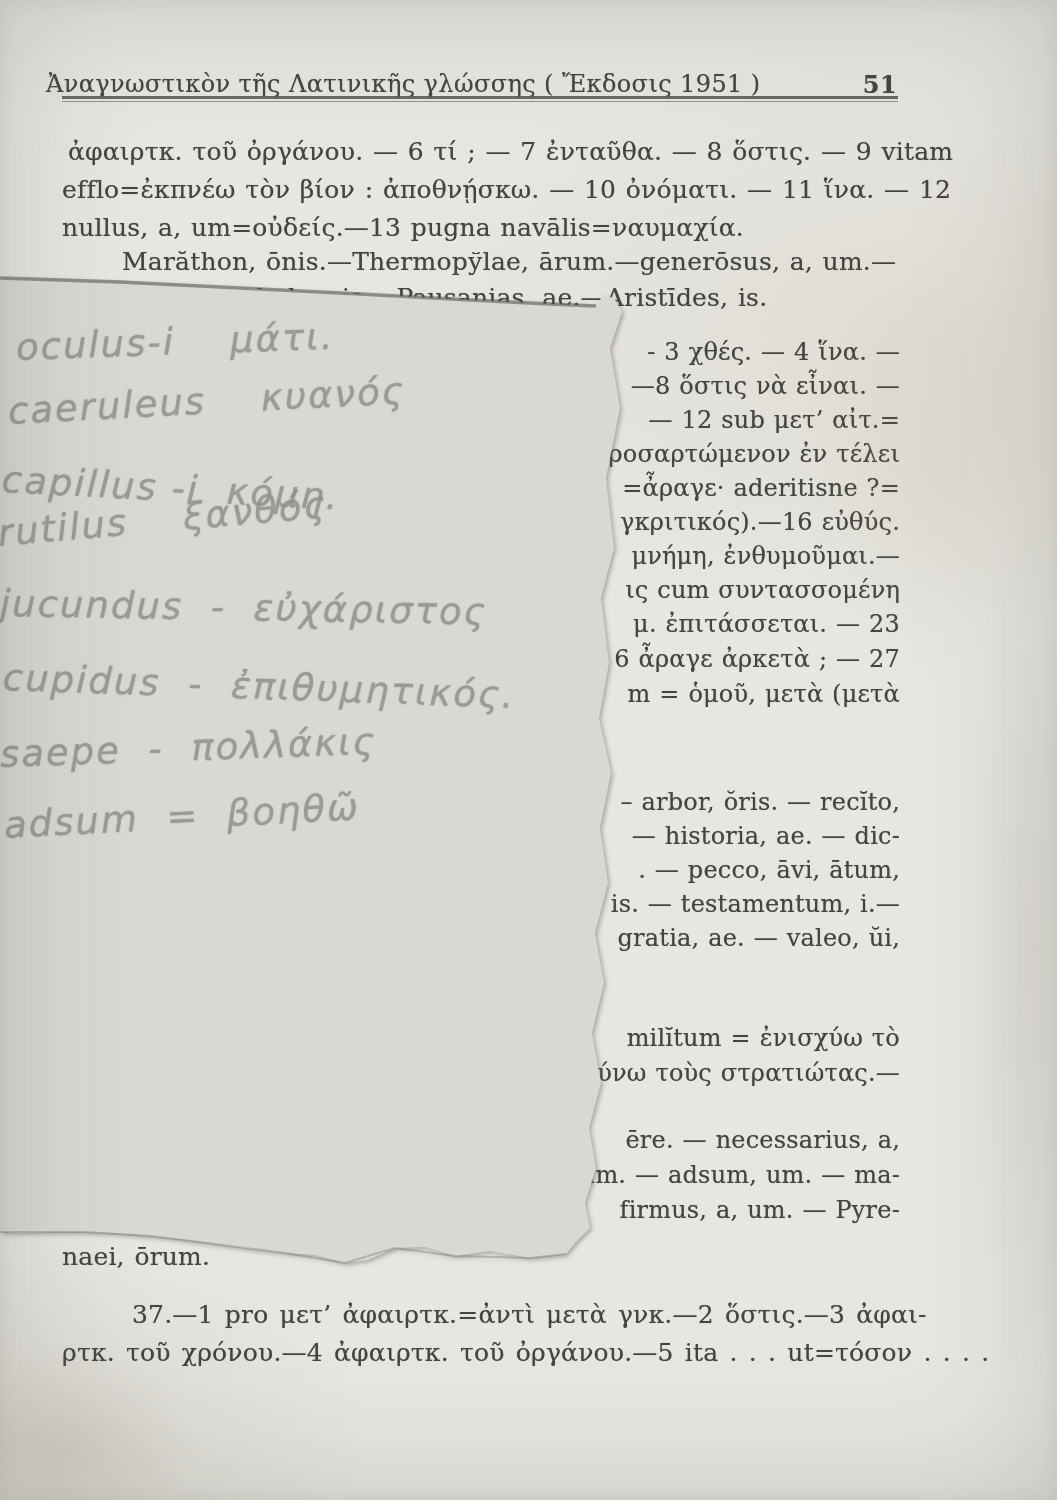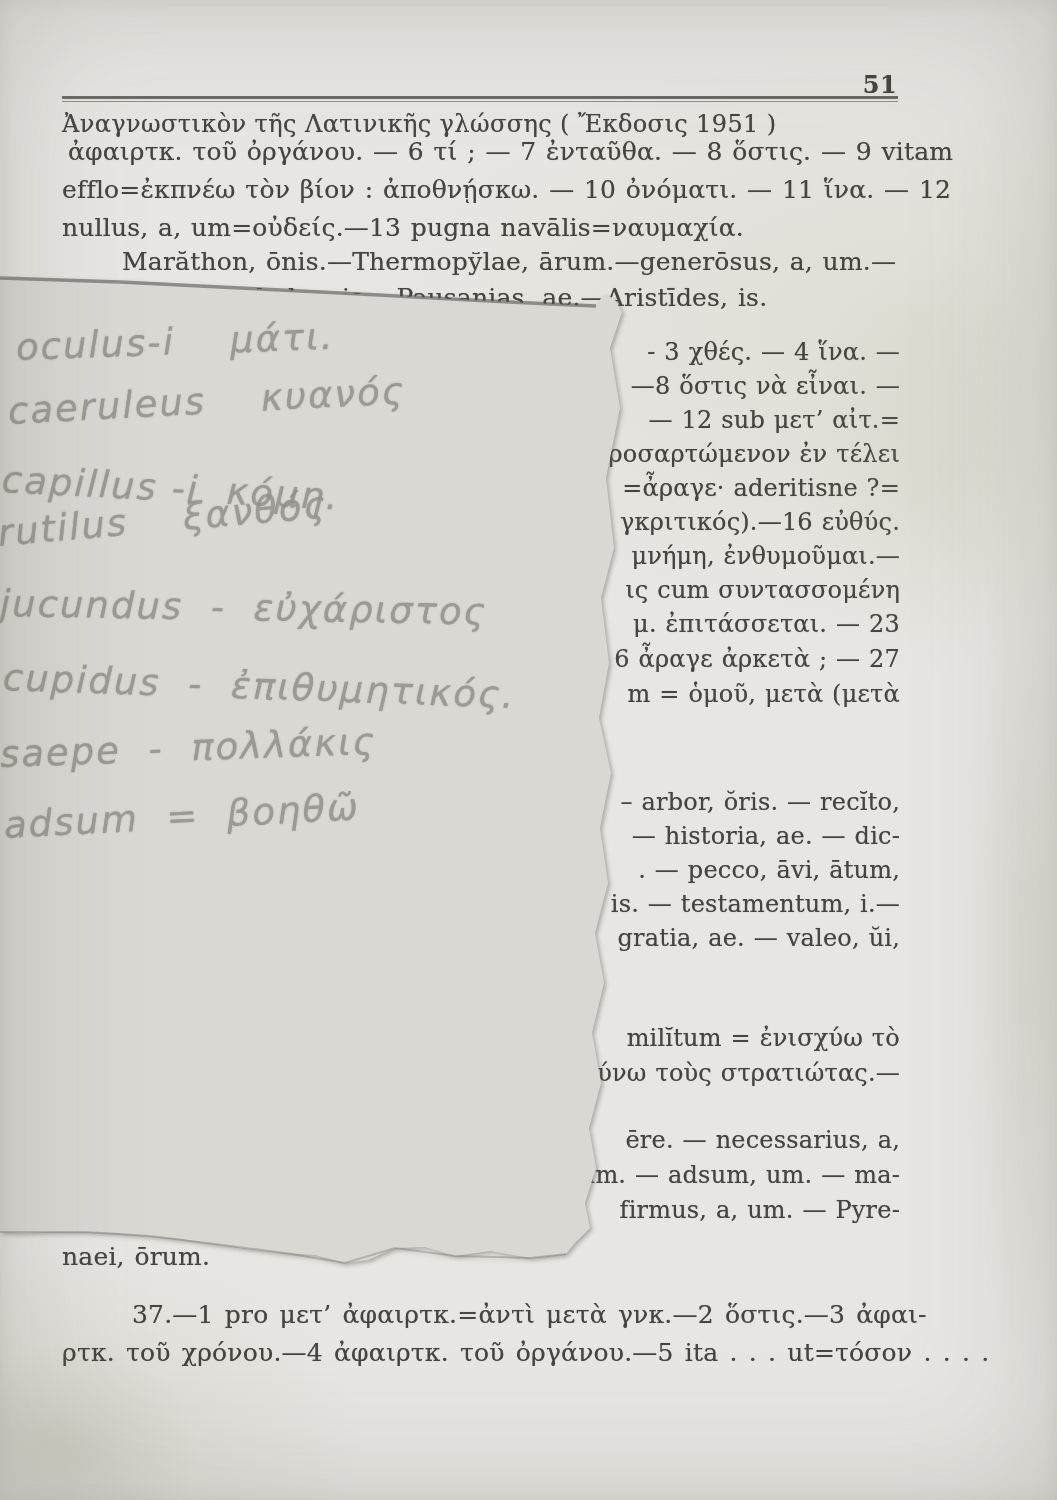--- a/index.html
+++ b/index.html
@@ -37,21 +37,21 @@
 </style>
 </head>
 <body>
 
 <div id="page">
 
   <div class="stain" style="left:790px;top:260px;width:300px;height:420px;background:radial-gradient(ellipse at center, rgba(172,160,132,0.13), rgba(0,0,0,0) 70%);"></div>
   <div class="stain" style="left:960px;top:500px;width:140px;height:900px;background:radial-gradient(ellipse at center, rgba(150,142,120,0.12), rgba(0,0,0,0) 70%);"></div>
   <div class="stain" style="left:-60px;top:1340px;width:260px;height:220px;background:radial-gradient(ellipse at center, rgba(150,144,126,0.14), rgba(0,0,0,0) 70%);"></div>
 
-  <div class="print hdr" style="left:62px;top:70px;margin-top:40px;">Ἀναγνωστικὸν τῆς Λατινικῆς γλώσσης ( Ἔκδοσις 1951 )</div>
+  <div class="print hdr" style="left:46px;top:70px;">Ἀναγνωστικὸν τῆς Λατινικῆς γλώσσης ( Ἔκδοσις 1951 )</div>
   <div class="print hdr" style="right:160px;top:70px;font-weight:bold;text-align:right;">51</div>
   <div class="rule rule-a"></div>
   <div class="rule rule-b"></div>
 
   <div class="print body-line" style="left:68px;top:137px;">ἀφαιρτκ. τοῦ ὀργάνου. — 6 τί ; — 7 ἐνταῦθα. — 8 ὅστις. — 9 vitam</div>
   <div class="print body-line" style="left:62px;top:175px;">efflo=ἐκπνέω τὸν βίον :  ἀποθνῄσκω. — 10 ὀνόματι. — 11 ἵνα. — 12</div>
   <div class="print body-line" style="left:62px;top:213px;">nullus,  a, um=οὐδείς.—13 pugna navālis=ναυμαχία.</div>
 
   <div class="print body-line" style="left:122px;top:247px;">Marăthon, ōnis.—Thermopўlae,  ārum.—generōsus, a, um.—</div>
   <div class="print body-line" style="left:62px;top:283px;">comes, ўtis —clades, is.—Pausanias, ae.—Aristīdes, is.</div>

